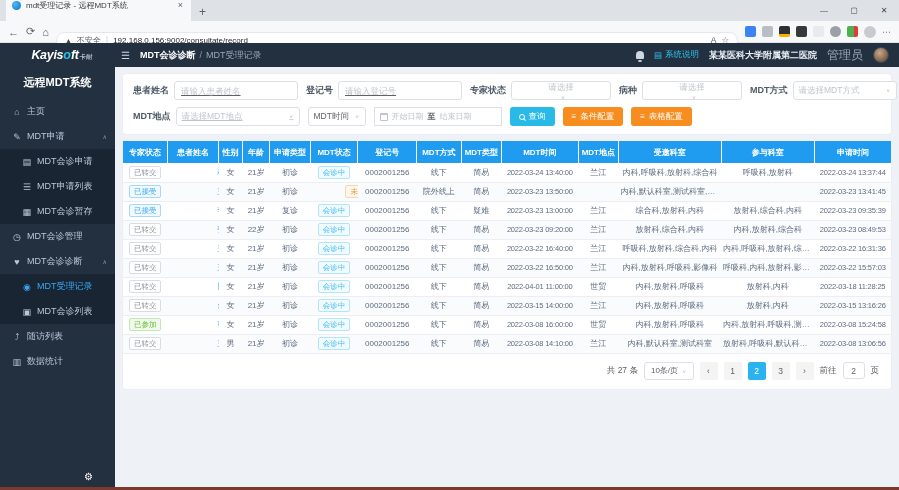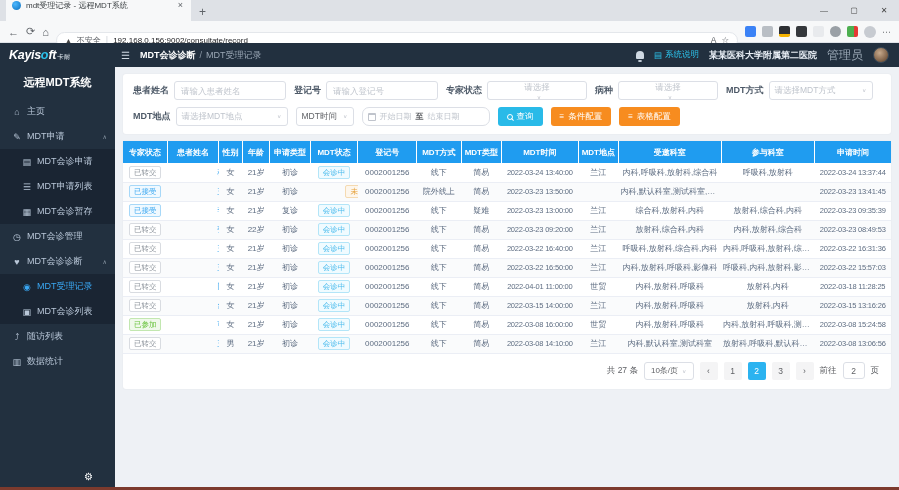--- a/index.html
+++ b/index.html
@@ -24,21 +24,21 @@
   .pill-div { color:#d0d4d9; font-size:9px; }
   .url-text { font-size:8px; color:#202124; flex:1; white-space:nowrap; overflow:hidden; }
   .pill-right { font-size:8.5px; color:#5f6368; }
   .ext-row { display:flex; align-items:center; gap:6px; }
   .ext-ic { width:11px; height:11px; border-radius:2px; display:inline-block; }
   .avatar-b { width:12px; height:12px; border-radius:50%; background:#c7cbd1; }
   .more-dots { font-size:9px; color:#5f6368; }
 
   
   .app-header { height:24px; background:#22303f; display:flex; align-items:center; flex-shrink:0; }
-  .logo-zone { width:115px; padding-left:9px; display:flex; align-items:baseline; flex-shrink:0; }
+  .logo-zone { width:115px; padding-left:9px; display:flex; align-items:baseline; flex-shrink:0;justify-content:center; }
   .logo-main { color:#fff; font-weight:bold; font-size:12.5px; font-style:italic; letter-spacing:-0.3px; }
   .logo-accent { color:#2cc1ea; font-weight:bold; font-size:12.5px; font-style:italic; }
   .logo-cn { color:#dfe7ee; font-size:6.5px; margin-left:1px; }
   .collapse-ic { color:#cfd8e2; font-size:10px; margin:0 10px 0 6px; }
   .crumb-parent { color:#ffffff; font-size:9px; font-weight:bold; }
   .crumb-sep { color:#8a97a5; font-size:9px; margin:0 4px; }
   .crumb-cur { color:#9aa7b5; font-size:9px; }
   .header-right { margin-left:auto; display:flex; align-items:center; gap:10px; padding-right:10px; }
   .bell { width:8px; height:8px; background:#cfd8e2; border-radius:4px 4px 1px 1px; position:relative; }
   .bell::after { content:''; position:absolute; left:2px; bottom:-2.5px; width:4px; height:2px; border-radius:50%; background:#cfd8e2; }
@@ -66,29 +66,29 @@
   .search-card { padding:7px 10px 8px; }
   .s-row { display:flex; align-items:center; gap:8px; }
   .s-row + .s-row { margin-top:7px; }
   .fld { display:flex; align-items:center; }
   .fld-label { font-size:9px; font-weight:bold; color:#4e5a68; margin-right:5px; white-space:nowrap; }
   .t-input { height:19px; border:1px solid #dcdfe6; border-radius:3px; font-size:8.5px; padding:0 6px; color:#606266; font-family:"Liberation Sans",sans-serif; }
   .t-input::placeholder { color:#bfc4cc; }
   .sel { height:19px; border:1px solid #dcdfe6; border-radius:3px; display:flex; align-items:center; padding:0 5px; font-size:8.5px; color:#bfc4cc; justify-content:space-between; background:#fff; }
   .sel.value { color:#606266; }
   .caret { font-size:6px; color:#c0c4cc; margin-left:4px; transform:scaleY(0.8); }
-  .w112 { width:112px; } .w100 { width:100px;flex-direction:column; } .w104 { width:104px; } .w58 { width:58px; }
+  .w112 { width:124px;text-decoration:underline; } .w100 { width:100px;flex-direction:column; } .w104 { width:104px; } .w58 { width:58px; }
   .cb-box { width:9px; height:9px; border:1px solid #c6cad1; border-radius:2px; background:#fff; margin-right:4px; }
   .cb-label, .radio-label { font-size:8.5px; color:#606266; }
   .group-div { color:#e0e3e8; font-size:10px; margin:0 2px; }
   .radio { display:flex; align-items:center; margin-right:8px; }
   .radio .dot { width:9px; height:9px; border:1px solid #c6cad1; border-radius:50%; margin-right:4px; background:#fff; }
   .radio.on .dot { border:2.5px solid #2bb3f0; }
   .radio.on .radio-label { color:#2bb3f0; }
-  .daterange { width:128px; height:19px; border:1px solid #dcdfe6; border-radius:7px; display:flex; align-items:center; padding:0 5px; gap:4px; }
+  .daterange { width:128px; height:19px; border:1px solid #dcdfe6; border-radius:0; display:flex; align-items:center; padding:0 5px; gap:4px; }
   .cal-ic { width:8px; height:8px; border:1px solid #c0c4cc; border-top:2.5px solid #c0c4cc; border-radius:1px; flex-shrink:0; }
   .d-ph { font-size:8px; color:#bfc4cc; white-space:nowrap; }
   .d-to { font-size:8px; color:#606266; font-weight:bold; }
   .btn { height:19px; border:none; border-radius:3px; color:#fff; font-size:8.5px; display:inline-flex; align-items:center; gap:4px; padding:0 9px; font-family:"Liberation Sans",sans-serif; cursor:pointer; }
   .btn-search { background:#29bae8; }
   .btn-orange { background:#f78c1f; }
   .mag { width:6px; height:6px; border:1px solid #fff; border-radius:50%; position:relative; display:inline-block; }
   .mag::after { content:''; position:absolute; width:3px; height:1px; background:#fff; right:-2.5px; bottom:-1px; transform:rotate(45deg); }
   .cfg-ic { font-size:8px; }
 

